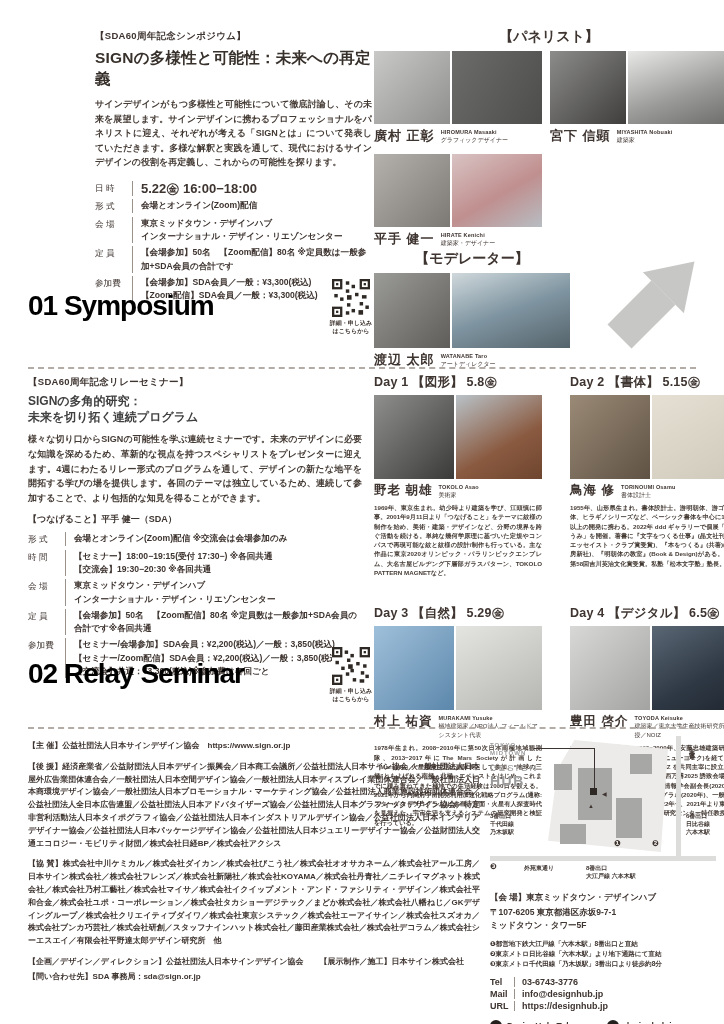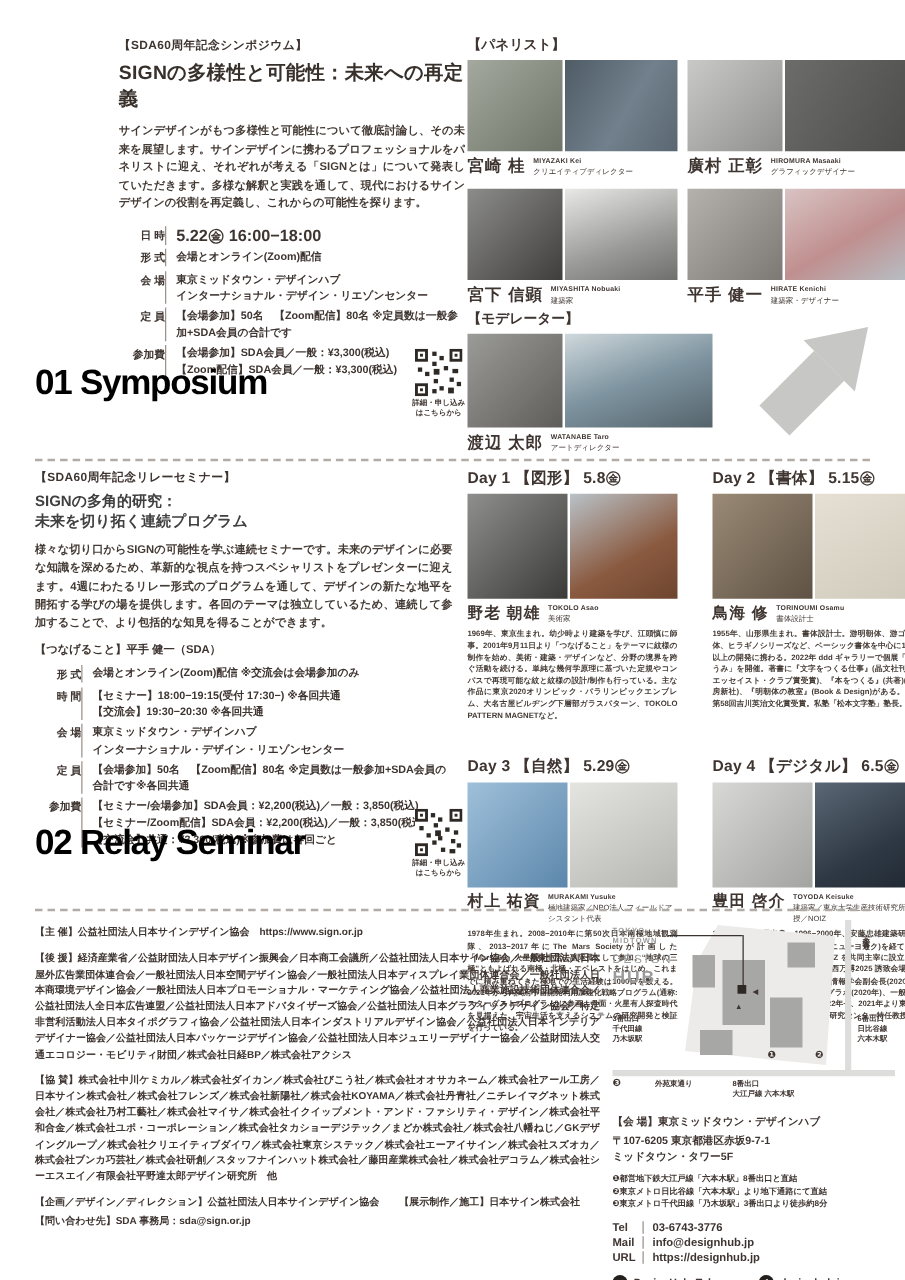--- a/index.html
+++ b/index.html
@@ -11,40 +11,40 @@
   .pre{white-space:pre-line;}
   .divider{position:absolute;left:28px;width:668px;border-top:2px dashed #b3aca6;}
 
   
   #sec1-left{position:absolute;left:95px;top:30px;width:277px;}
   .tagline{font-size:9.5px;font-weight:bold;letter-spacing:.3px;}
   #sec1-left h1{font-size:15.5px;font-weight:bold;margin-top:5px;letter-spacing:.2px;color:#37302b;}
   .desc{margin-top:7px;font-size:9px;line-height:1.62;text-align:justify;font-weight:bold;color:#453b35;}
   .details{margin-top:11px;}
   .drow{display:flex;margin-bottom:3px;align-items:flex-start;}
-  .dl{width:37px;flex:none;font-weight:bold;font-size:8.6px;line-height:1.55;padding-top:1px;text-align:right;}
+  .dl{width:37px;flex:none;font-weight:normal;font-size:8.6px;line-height:1.55;padding-top:1px;}
   .dv{flex:1;border-left:1px solid #9a918b;padding-left:8px;font-weight:bold;font-size:8.6px;line-height:1.55;white-space:pre-line;}
   .dv.big{font-size:13px;line-height:1.2;padding-top:0;}
 
   .bigheading{position:absolute;left:28px;font-size:28px;font-weight:bold;letter-spacing:-1px;color:#000000;}
   #heading1{top:290px;}
   #heading2{top:658px;}
 
   .qrbox{position:absolute;width:46px;text-align:center;}
   #qr1{left:328px;top:279px;}
   #qr2{left:328px;top:647px;}
   .qrbox svg{display:block;margin:0 auto;}
   .qrcap{font-size:6px;font-weight:bold;line-height:1.35;margin-top:2px;white-space:pre-line;}
 
   #divider1{top:367px;}
   #divider2{top:727px;}
 
   
   #sec1-right{position:absolute;left:374px;top:28px;width:350px;}
-  .small-label{font-size:11px;font-weight:bold;margin-bottom:5px;}
+  .small-label{font-size:14px;font-weight:bold;margin-bottom:5px;text-align:center;}
   .pgrid{display:grid;grid-template-columns:168px 174px;column-gap:8px;row-gap:9px;}
   .photos{display:flex;gap:2px;height:73px;}
   .ph{flex:none;}
   .ph.portrait{width:76px;}
   .ph.work{flex:1;}
   .nameline{display:flex;align-items:flex-start;margin-top:3px;}
   .jname{font-size:13px;font-weight:bold;letter-spacing:1px;white-space:nowrap;}
   .meta{margin-left:6px;padding-top:2px;}
   .romaji{display:block;font-size:5.5px;font-weight:bold;letter-spacing:.2px;}
   .role{display:block;font-size:6px;margin-top:1px;}
@@ -205,33 +205,20 @@
       </g>
     </svg>
     <div class="qrcap">詳細・申し込み
 はこちらから</div>
   </div>
 
   <div id="sec1-right">
     <div class="small-label">【パネリスト】</div>
     <div class="pgrid">
 
-      <div class="card">
-        <div class="photos">
-          <div class="ph portrait t1a"></div>
-          <div class="ph work t1b"></div>
-        </div>
-        <div class="nameline">
-          <span class="jname">宮崎 桂</span>
-          <span class="meta">
-              <span class="romaji">MIYAZAKI Kei</span>
-              <span class="role">クリエイティブディレクター</span>
-            </span>
-        </div>
-      </div>
 
       <div class="card">
         <div class="photos">
           <div class="ph portrait t2a"></div>
           <div class="ph work t2b"></div>
         </div>
         <div class="nameline">
           <span class="jname">廣村 正彰</span>
           <span class="meta">
               <span class="romaji">HIROMURA Masaaki</span>

